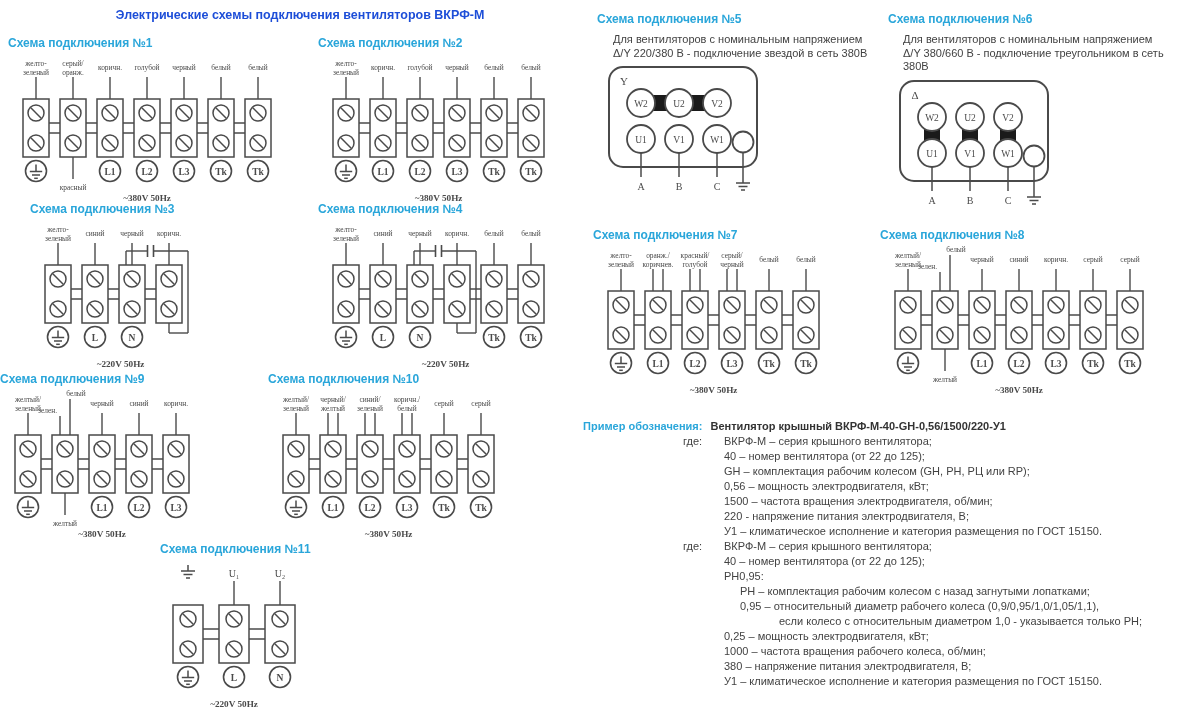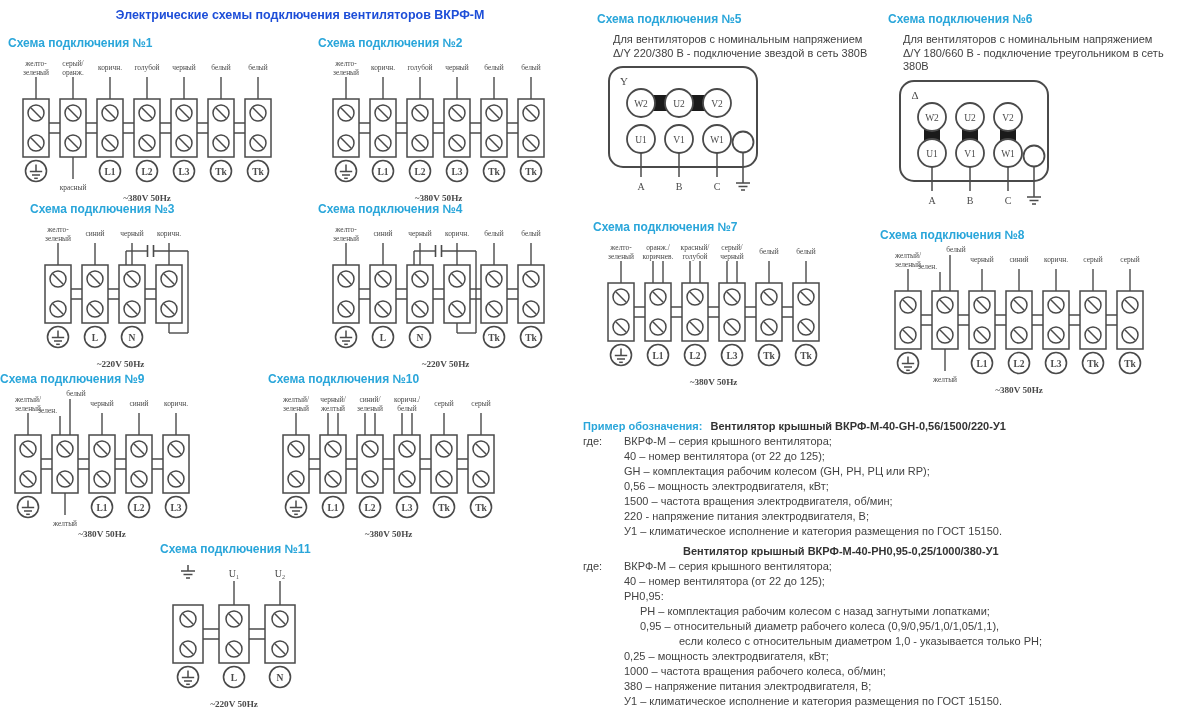--- a/index.html
+++ b/index.html
@@ -11,21 +11,21 @@
   .scheme{position:absolute;}
   .scheme h3{margin:0 0 2px 0;font-size:12px;font-weight:bold;color:#2aa6da;}
   .desc{font-size:11px;line-height:13.5px;margin:7px auto 0;width:268px;color:#424242;}
   .diagram{display:block;margin-top:3px;font-family:Liberation Serif, serif;}
   .diagram svg{display:inline-block;}
   .example{position:absolute;left:583px;top:419px;width:601px;font-size:11px;
        line-height:15px;text-align:left;color:#424242;}
   .ex-label{color:#2aa6da;font-weight:bold;}
   .ex-title{font-weight:bold;color:#333;margin-left:8px;}
   .ex-row{display:flex;align-items:flex-start;}
-  .gde{width:32px;flex:none;}
+  .gde{margin-left:100px;width:32px;flex:none;}
   .items{flex:1;margin-left:9px;}
   .item.i1{margin-left:16px;}
   .item.i2{margin-left:55px;}
   .ex-title2{margin-left:100px;margin-top:5px;}
 </style>
 </head>
 <body>
 
 <div class="page">
   <div class="main-title">Электрические схемы подключения вентиляторов ВКРФ-М</div>
@@ -484,21 +484,21 @@
             <line x1="146" y1="114" x2="146" y2="120" stroke="#4a4a4a" stroke-width="1.5"></line>
             <line x1="139" y1="120" x2="153" y2="120" stroke="#4a4a4a" stroke-width="1.5"></line>
             <line x1="141.5" y1="123.5" x2="150.5" y2="123.5" stroke="#4a4a4a" stroke-width="1.5"></line>
             <line x1="144" y1="127" x2="148" y2="127" stroke="#4a4a4a" stroke-width="1.5"></line>
           </g>
         </svg></div>
   </section>
 
   <section class="scheme" style="left:888px;top:12px;width:298px;">
     <h3>Схема подключения №6</h3>
-    <p class="desc">Для вентиляторов с номинальным напряжением Δ/Y 180/660 В - подключение треугольником в сеть 380В</p>
+    <p class="desc">Для вентиляторов с номинальным напряжением Δ/Y 380/660 В - подключение треугольником в сеть 380В</p>
     <div class="diagram"><svg width="180" height="134" viewBox="0 0 180 134">
           <rect x="12" y="4" width="148" height="100" rx="14" fill="#fff" stroke="#4a4a4a" stroke-width="2"></rect>
           <text x="27" y="22" font-size="11" text-anchor="middle" fill="#4a4a4a" font-weight="normal">Δ</text>
           <rect x="36" y="52" width="16" height="13" fill="#1a1a1a"></rect>
           <rect x="74" y="52" width="16" height="13" fill="#1a1a1a"></rect>
           <rect x="112" y="52" width="16" height="13" fill="#1a1a1a"></rect>
           <circle cx="44" cy="40" r="14" fill="#fff" stroke="#4a4a4a" stroke-width="1.8"></circle>
           <text x="44" y="43.5" font-size="9.5" text-anchor="middle" fill="#4a4a4a" font-weight="normal">W2</text>
           <circle cx="82" cy="40" r="14" fill="#fff" stroke="#4a4a4a" stroke-width="1.8"></circle>
           <text x="82" y="43.5" font-size="9.5" text-anchor="middle" fill="#4a4a4a" font-weight="normal">U2</text>
@@ -520,21 +520,21 @@
           <circle cx="146" cy="79" r="10.5" fill="#fff" stroke="#4a4a4a" stroke-width="1.8"></circle>
           <g>
             <line x1="146" y1="114" x2="146" y2="120" stroke="#4a4a4a" stroke-width="1.5"></line>
             <line x1="139" y1="120" x2="153" y2="120" stroke="#4a4a4a" stroke-width="1.5"></line>
             <line x1="141.5" y1="123.5" x2="150.5" y2="123.5" stroke="#4a4a4a" stroke-width="1.5"></line>
             <line x1="144" y1="127" x2="148" y2="127" stroke="#4a4a4a" stroke-width="1.5"></line>
           </g>
         </svg></div>
   </section>
 
-  <section class="scheme" style="left:593px;top:220px;width:300px;">
+  <section class="scheme" style="left:593px;top:228px;width:300px;">
     <h3>Схема подключения №7</h3>
     <div class="diagram"><svg width="241" height="152" viewBox="0 0 241 152">
           <line x1="28" y1="70" x2="213" y2="70" stroke="#4a4a4a" stroke-width="1.4"></line>
           <line x1="28" y1="80" x2="213" y2="80" stroke="#4a4a4a" stroke-width="1.4"></line>
           <g>
             <text x="28" y="13" font-size="7.4" text-anchor="middle" fill="#4a4a4a" font-weight="normal">желто-</text>
             <text x="28" y="22" font-size="7.4" text-anchor="middle" fill="#4a4a4a" font-weight="normal">зеленый</text>
             <line x1="28" y1="24" x2="28" y2="46" stroke="#4a4a4a" stroke-width="1.4"></line>
             <rect x="15" y="46" width="26" height="58" fill="#fff" stroke="#4a4a4a" stroke-width="1.5"></rect>
             <g>
@@ -1035,21 +1035,20 @@
       <div class="items">
           <div class="item i0">ВКРФ-М – серия крышного вентилятора;</div>
           <div class="item i0">40 – номер вентилятора (от 22 до 125);</div>
           <div class="item i0">GH – комплектация рабочим колесом (GH, РН, РЦ или RP);</div>
           <div class="item i0">0,56 – мощность электродвигателя, кВт;</div>
           <div class="item i0">1500 – частота вращения электродвигателя, об/мин;</div>
           <div class="item i0">220 - напряжение питания электродвигателя, В;</div>
           <div class="item i0">У1 – климатическое исполнение и категория размещения по ГОСТ 15150.</div>
         </div>
     </div>
-    <div class="ex-title ex-title2">Вентилятор крышный ВКРФ-М-40-РН0,95-0,25/1000/380-У1</div>
     <div class="ex-row">
       <span class="gde">где:</span>
       <div class="items">
           <div class="item i0">ВКРФ-М – серия крышного вентилятора;</div>
           <div class="item i0">40 – номер вентилятора (от 22 до 125);</div>
           <div class="item i0">РН0,95:</div>
           <div class="item i1">РН – комплектация рабочим колесом с назад загнутыми лопатками;</div>
           <div class="item i1">0,95 – относительный диаметр рабочего колеса (0,9/0,95/1,0/1,05/1,1),</div>
           <div class="item i2">если колесо с относительным диаметром 1,0 - указывается только РН;</div>
           <div class="item i0">0,25 – мощность электродвигателя, кВт;</div>

